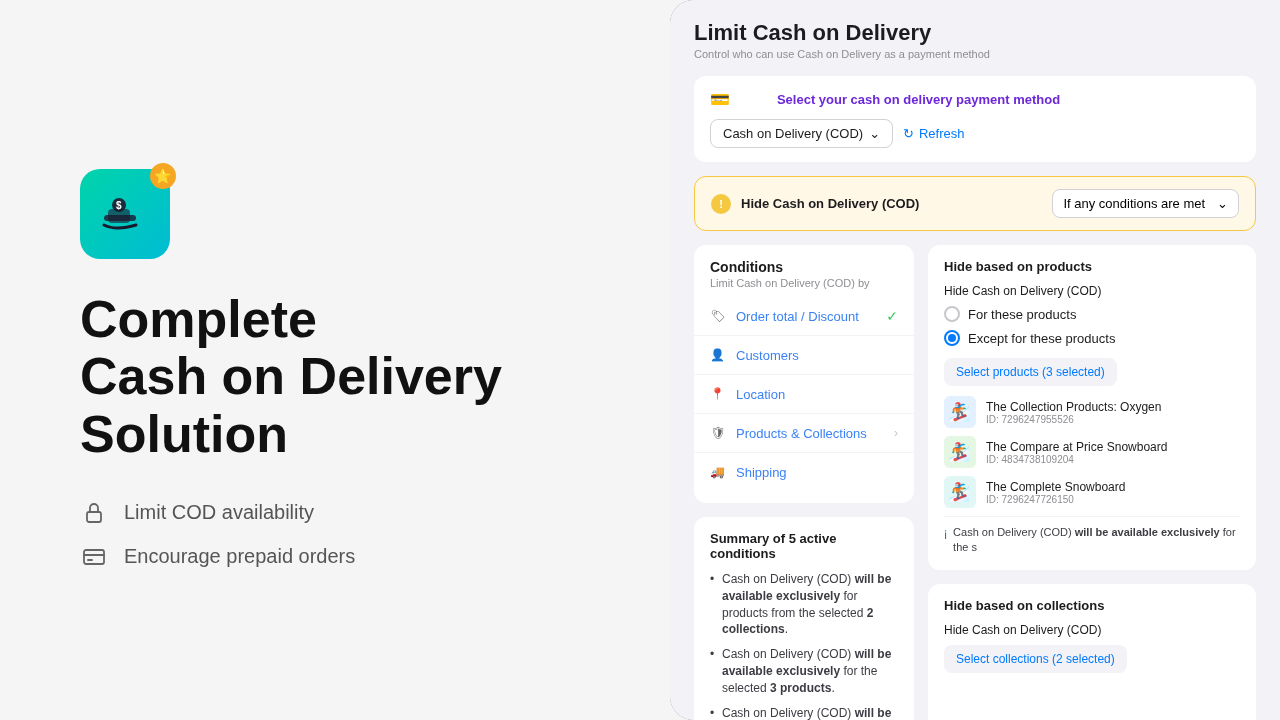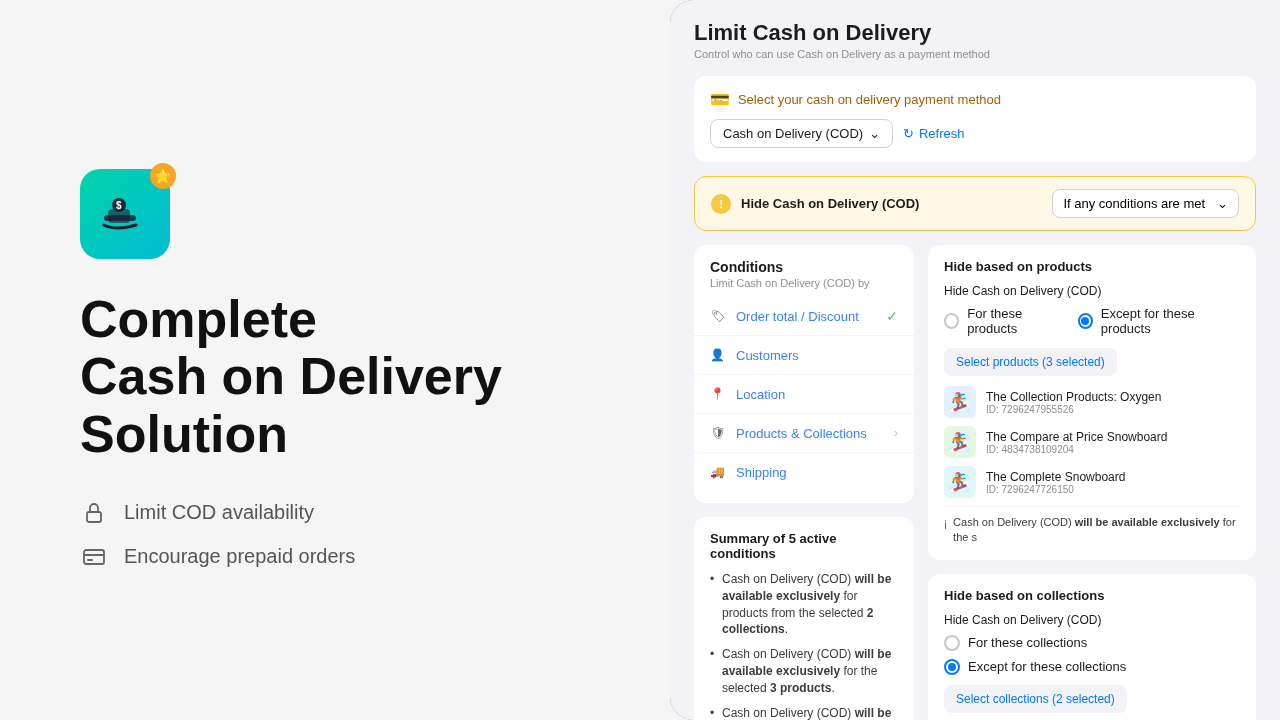--- a/index.html
+++ b/index.html
@@ -142,22 +142,23 @@
 
     .section-label-row {
       display: flex;
       align-items: center;
       gap: 8px;
       margin-bottom: 10px;
     }
 
     .section-label {
       font-size: 13px;
-      font-weight: 400;
-      color: #a16207;
+      font-weight: 700;
+      color: #6d28d9;
+      margin-left: 39px;
     }
 
     .payment-controls {
       display: flex;
       align-items: center;
       gap: 10px;
     }
 
     .dropdown-btn {
       display: flex;
@@ -343,20 +344,21 @@
 
     .products-card-title {
       font-size: 13px;
       font-weight: 600;
       color: #1c1c1e;
       margin-bottom: 10px;
     }
 
     .radio-group {
       display: flex;
+      flex-direction: column;
       gap: 8px;
       margin-bottom: 12px;
     }
 
     .radio-item {
       display: flex;
       align-items: center;
       gap: 8px;
     }
 
@@ -695,30 +697,20 @@
                 Cash on Delivery (COD) <b>will be available exclusively</b> for the s
               </span>
             </div>
           </div>
 
           <div class="collections-card">
             <div class="products-card-title">Hide based on collections</div>
 
             <div style="font-size:12px;font-weight:500;color:#1c1c1e;margin-bottom:8px;">Hide Cash on Delivery (COD)</div>
 
-            <div class="radio-group collections-radio">
-              <div class="radio-item">
-                <div class="radio-circle"></div>
-                <span class="radio-label">For these collections</span>
-              </div>
-              <div class="radio-item">
-                <div class="radio-circle selected"></div>
-                <span class="radio-label">Except for these collections</span>
-              </div>
-            </div>
 
             <button class="select-collections-btn">Select collections (2 selected)</button>
           </div>
 
         </div>
       </div>
     </div>
   </div>
 </div>
 

